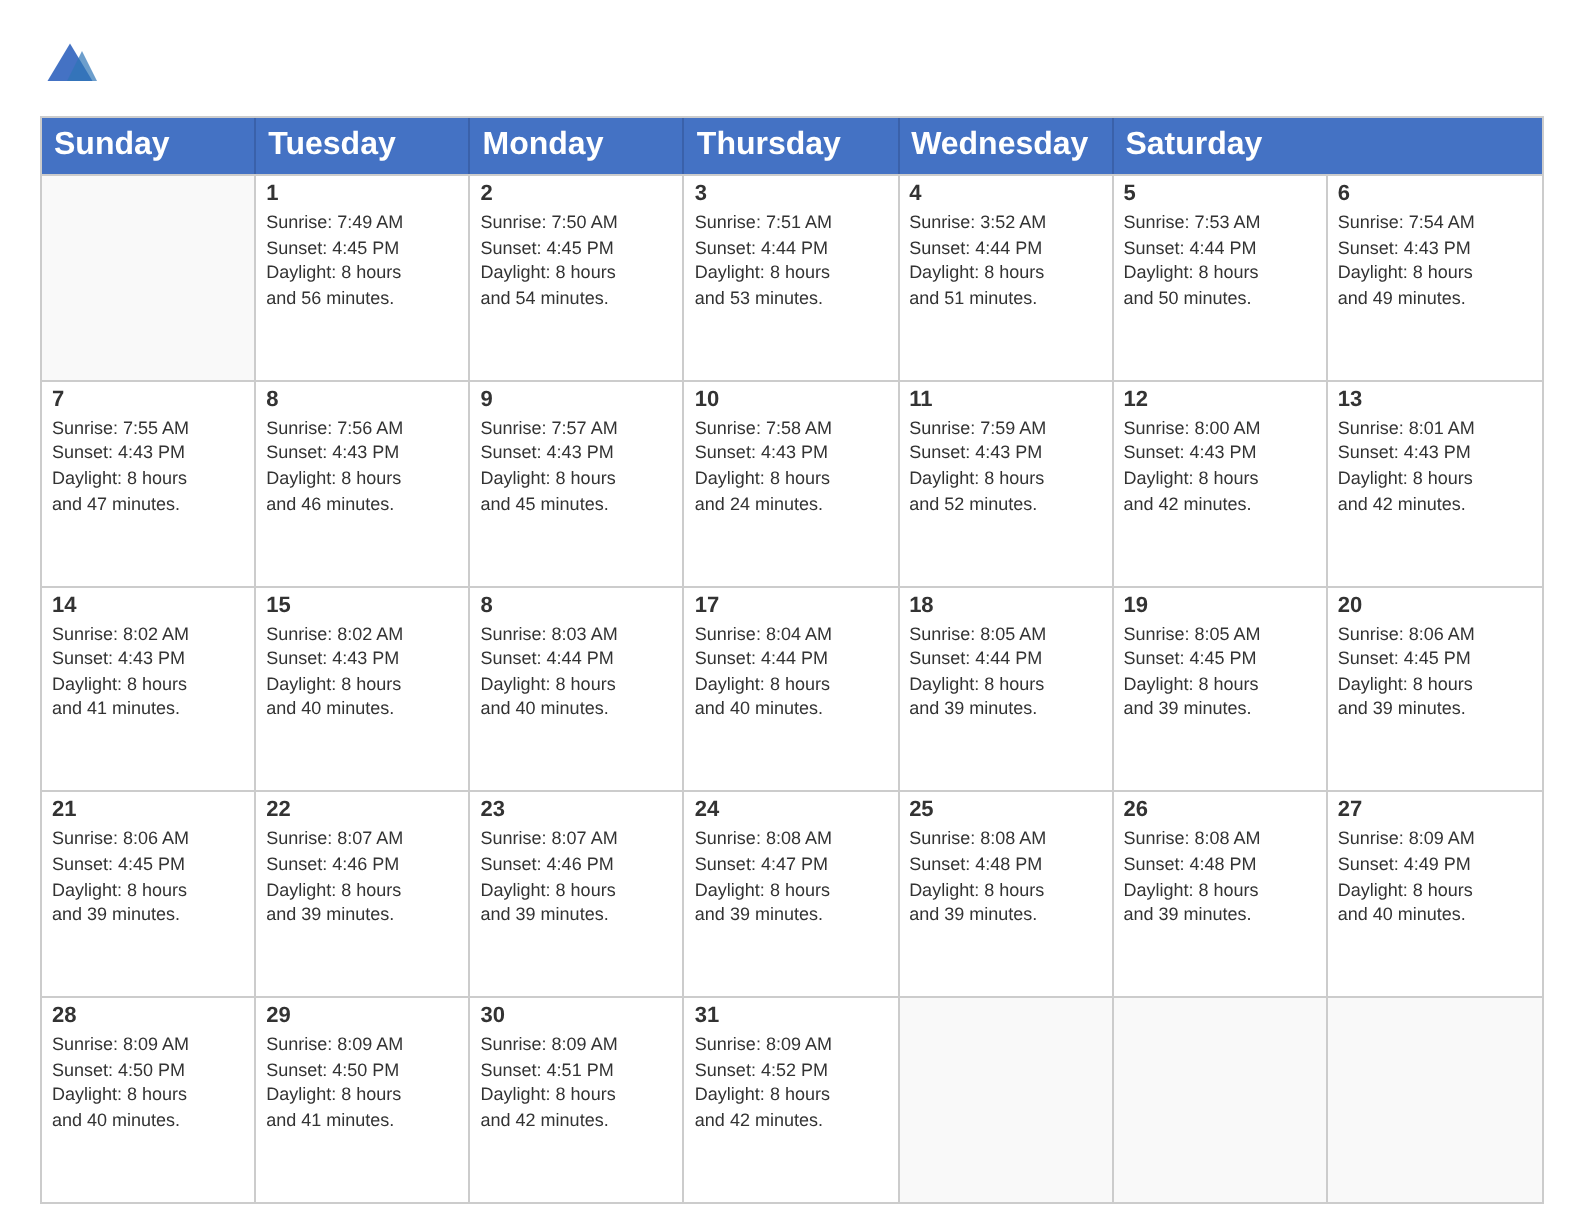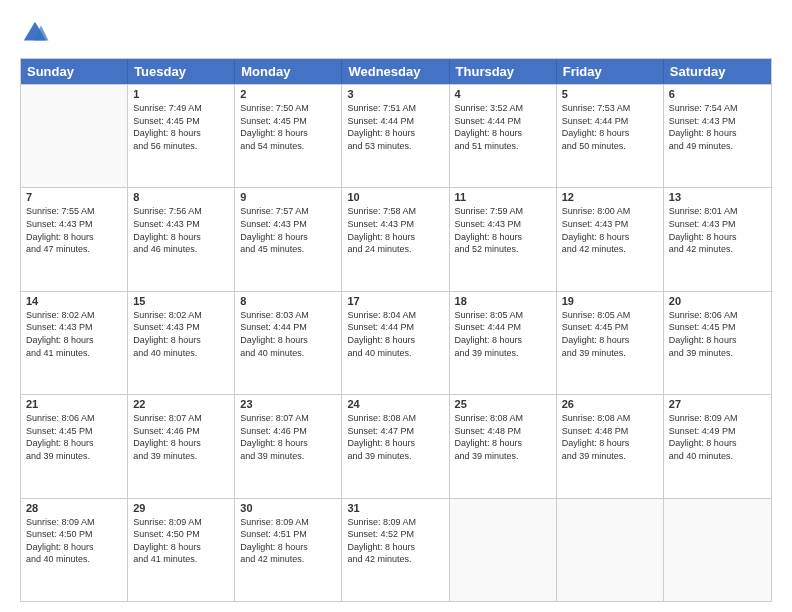--- a/index.html
+++ b/index.html
@@ -60,21 +60,21 @@
       flex-direction: column;
     }
     .cal-header-row {
       display: grid;
       grid-template-columns: repeat(7, 1fr);
       background: #4472c4;
     }
     .cal-header-cell {
       color: #fff;
       font-weight: bold;
-      font-size: 13px;
+      font-size: 16px;
       padding: 5px 6px;
       border-right: 1px solid #3a61aa;
       text-align: left;
     }
     .cal-header-cell:last-child { border-right: none; }
     .cal-body {
       flex: 1;
       display: flex;
       flex-direction: column;
     }
@@ -127,23 +127,22 @@
       <div class="main-title"></div>
       <div class="subtitle"></div>
     </div>
   </div>
 
   <div class="calendar">
     <div class="cal-header-row">
         <div class="cal-header-cell">Sunday</div>
         <div class="cal-header-cell">Tuesday</div>
         <div class="cal-header-cell">Monday</div>
+        <div class="cal-header-cell">Thursday</div>
         <div class="cal-header-cell">Wednesday</div>
-        <div class="cal-header-cell">Thursday</div>
-        <div class="cal-header-cell">Friday</div>
         <div class="cal-header-cell">Saturday</div>
       </div>
     <div class="cal-body">
         <div class="cal-week">
           <div class="cal-cell empty"></div>
           <div class="cal-cell">
             <span class="day-num">1</span>
             <span class="cell-line">Sunrise: 7:49 AM</span>
             <span class="cell-line">Sunset: 4:45 PM</span>
             <span class="cell-line">Daylight: 8 hours</span>

